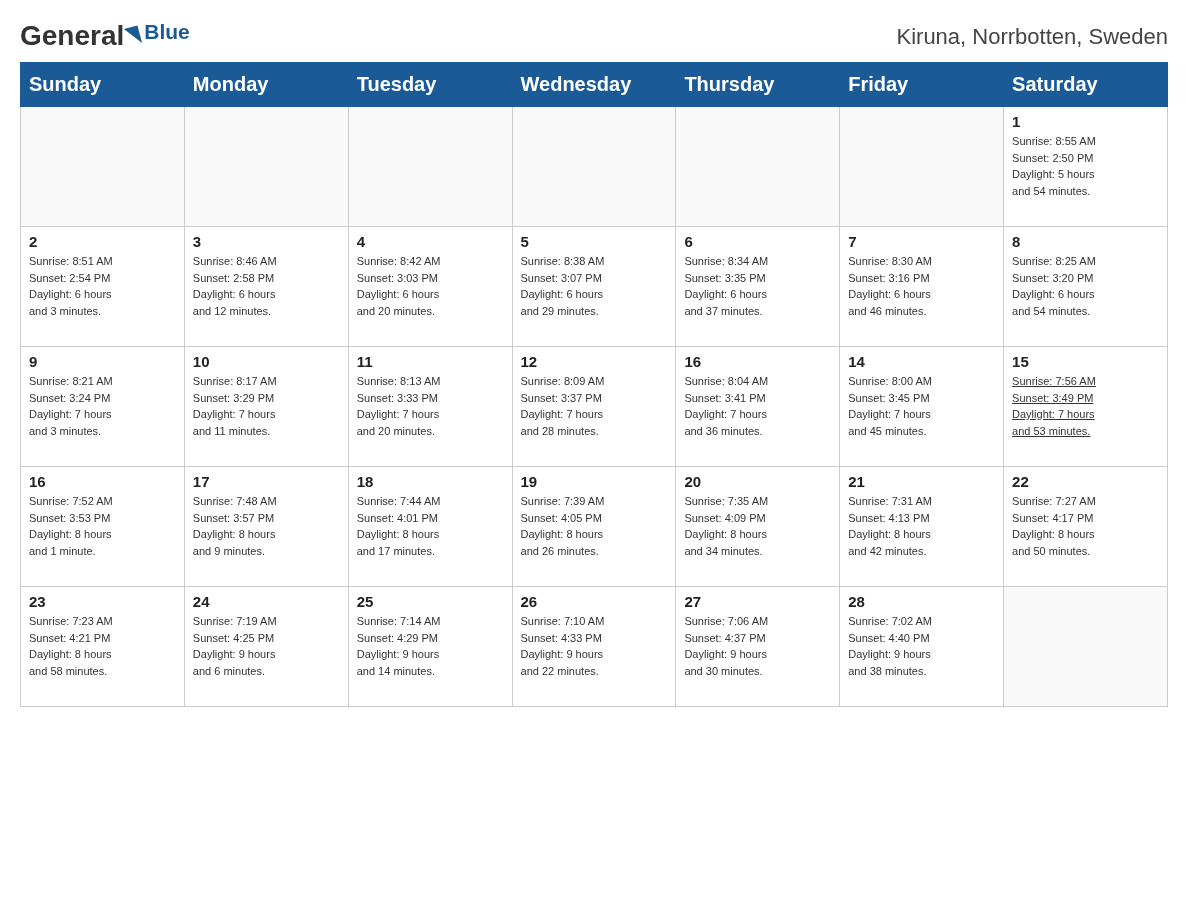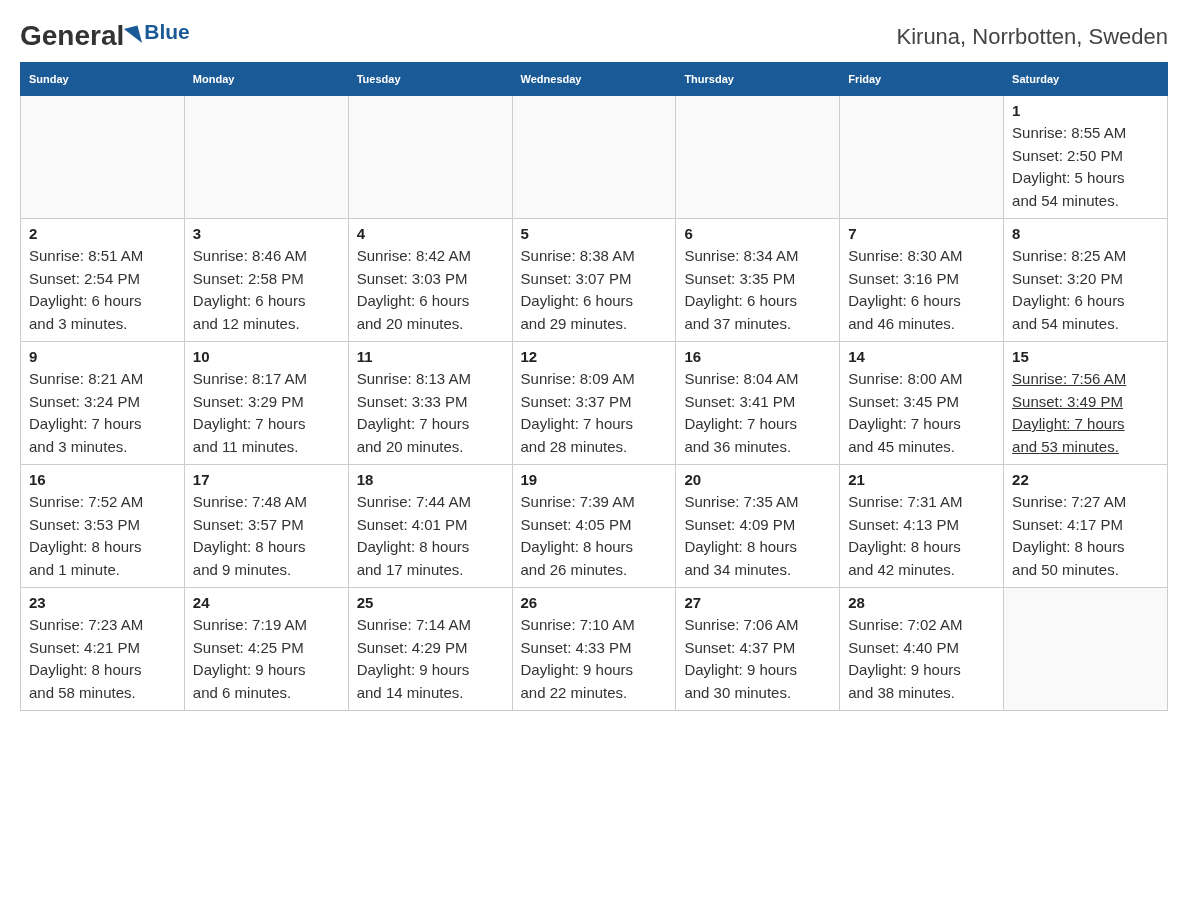--- a/index.html
+++ b/index.html
@@ -61,21 +61,21 @@
     }
     .calendar {
       width: 100%;
       border-collapse: collapse;
       margin-top: 10px;
     }
     .calendar thead th {
       background-color: #1a5a96;
       color: #fff;
       padding: 10px 8px;
-      font-size: 11px;
+      font-size: 20px;
       font-weight: 600;
       text-align: left;
       border: 1px solid #1a5a96;
     }
     .calendar tbody td {
       vertical-align: top;
       padding: 6px 8px;
       border: 1px solid #ccc;
       font-size: 12px;
       color: #333;
@@ -84,21 +84,21 @@
       height: 120px;
     }
     .day-number {
       font-size: 15px;
       font-weight: bold;
       color: #222;
       display: block;
       margin-bottom: 3px;
     }
     .day-info {
-      font-size: 15px;
+      font-size: 11px;
       color: #333;
       line-height: 1.5;
     }
     .empty-cell {
       background: #f9f9f9;
     }
     tbody tr td {
       background: #fff;
     }
   </style>

